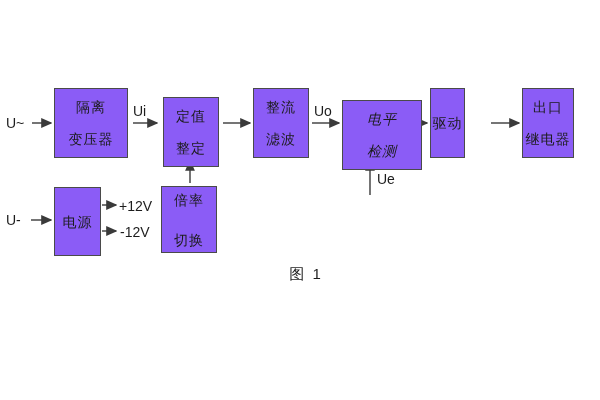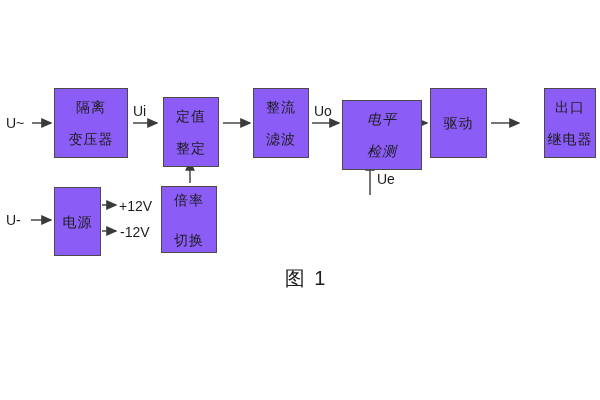--- a/index.html
+++ b/index.html
@@ -8,21 +8,21 @@
     font-family:"Liberation Sans","DejaVu Sans",sans-serif;color:#1c1c1c;
   }
   .block{
     position:absolute;border:1.5px solid #4a4a4a;background:#8b5cf6;
     display:flex;flex-direction:column;align-items:center;justify-content:center;
     box-sizing:border-box;font-size:14px;letter-spacing:1px;
   }
   .block .bline{display:block;line-height:32px;white-space:nowrap;}
   .block.single .bline{line-height:18px;}
   .lbl{position:absolute;font-size:14px;line-height:16px;white-space:nowrap;}
-  .caption{position:absolute;font-size:20px;letter-spacing:2px;}
+  .caption{position:absolute;font-size:15px;letter-spacing:2px;}
   svg.wires{position:absolute;left:0;top:0;pointer-events:none;}
 </style>
 </head>
 <body>
 
 <div id="canvas">
 
   <svg class="wires" width="600" height="400" viewBox="0 0 600 400">
     <defs>
       <marker id="ah" markerWidth="8" markerHeight="7" refX="7" refY="3.5" orient="auto">
@@ -51,24 +51,24 @@
     <span class="bline">整定</span>
   </div>
   <div class="block" style="left:253px;top:88px;width:56px;height:70px;">
     <span class="bline">整流</span>
     <span class="bline">滤波</span>
   </div>
   <div class="block" style="left:342px;top:100px;width:80px;height:70px;font-style:italic;">
     <span class="bline">电平</span>
     <span class="bline">检测</span>
   </div>
-  <div class="block single" style="left:430px;top:88px;width:57px;height:70px;">
+  <div class="block single" style="left:430px;top:88px;width:35px;height:70px;">
     <span class="bline">驱动</span>
   </div>
-  <div class="block" style="left:522px;top:88px;width:52px;height:70px;margin-left:22px;">
+  <div class="block" style="left:522px;top:88px;width:52px;height:70px;">
     <span class="bline">出口</span>
     <span class="bline">继电器</span>
   </div>
 
   <div class="block single" style="left:54px;top:187px;width:47px;height:69px;">
     <span class="bline">电源</span>
   </div>
   <div class="block" style="left:161px;top:186px;width:56px;height:67px;gap:8px;">
     <span class="bline">倍率</span>
     <span class="bline">切换</span>

